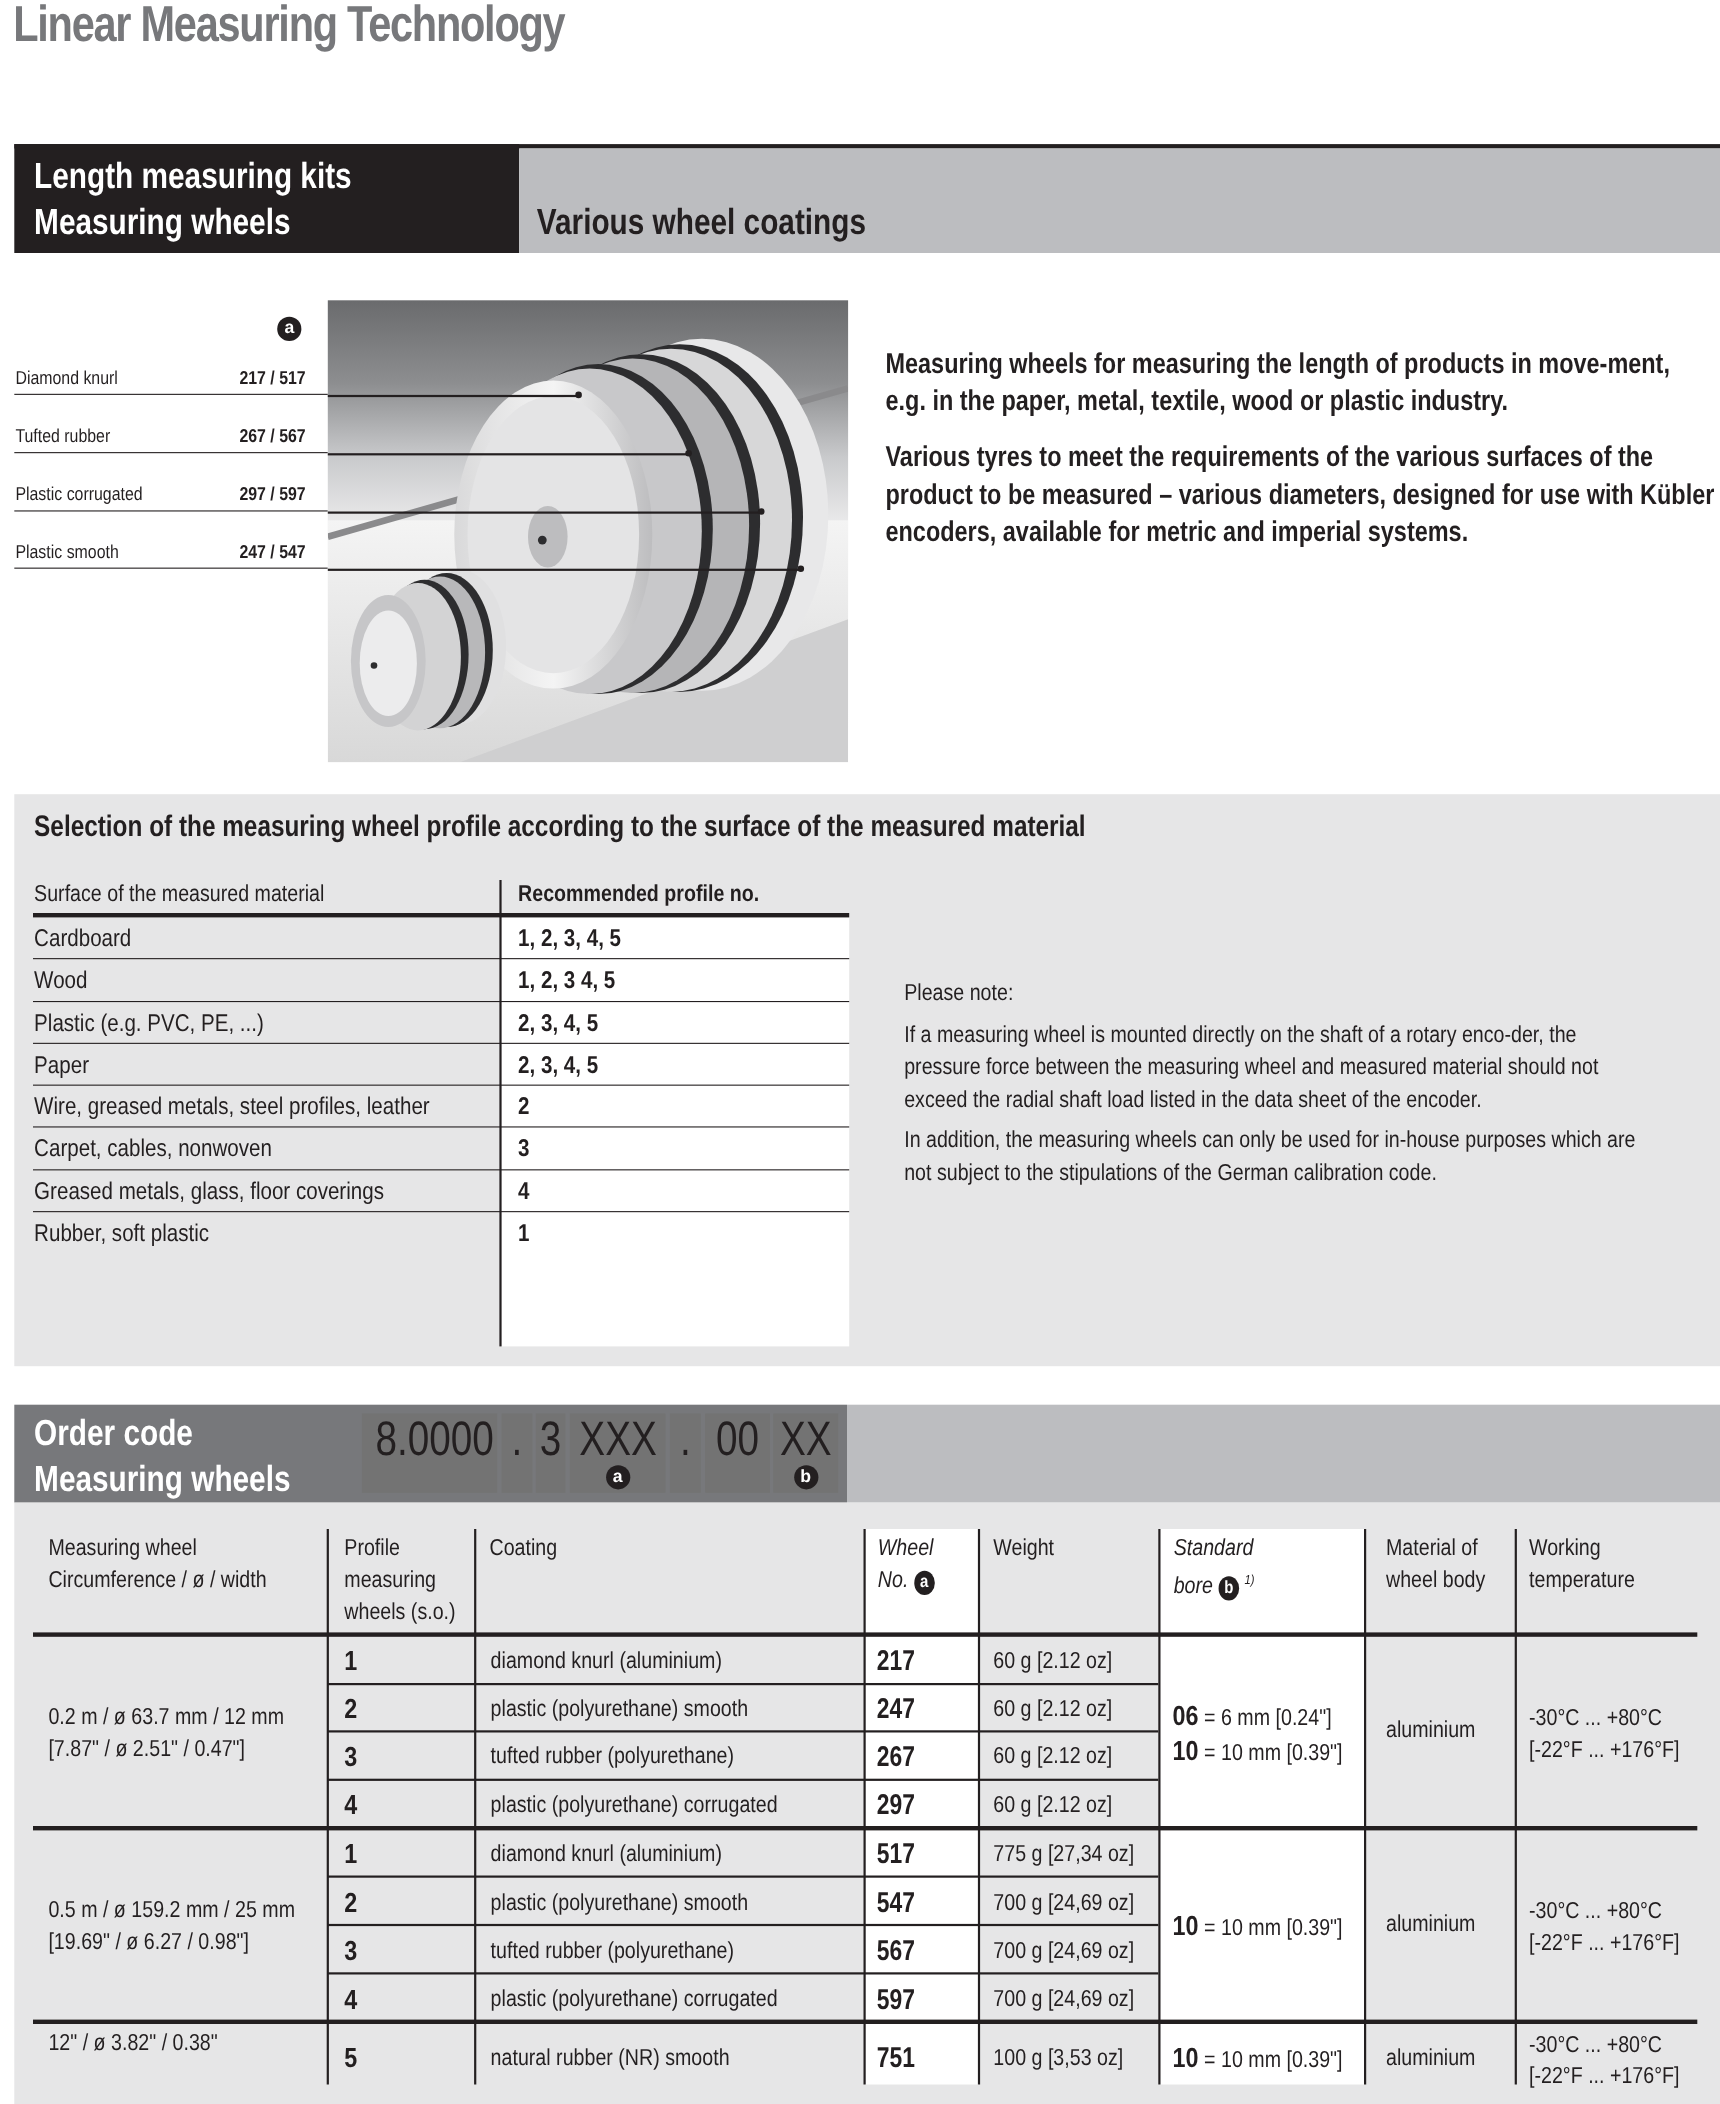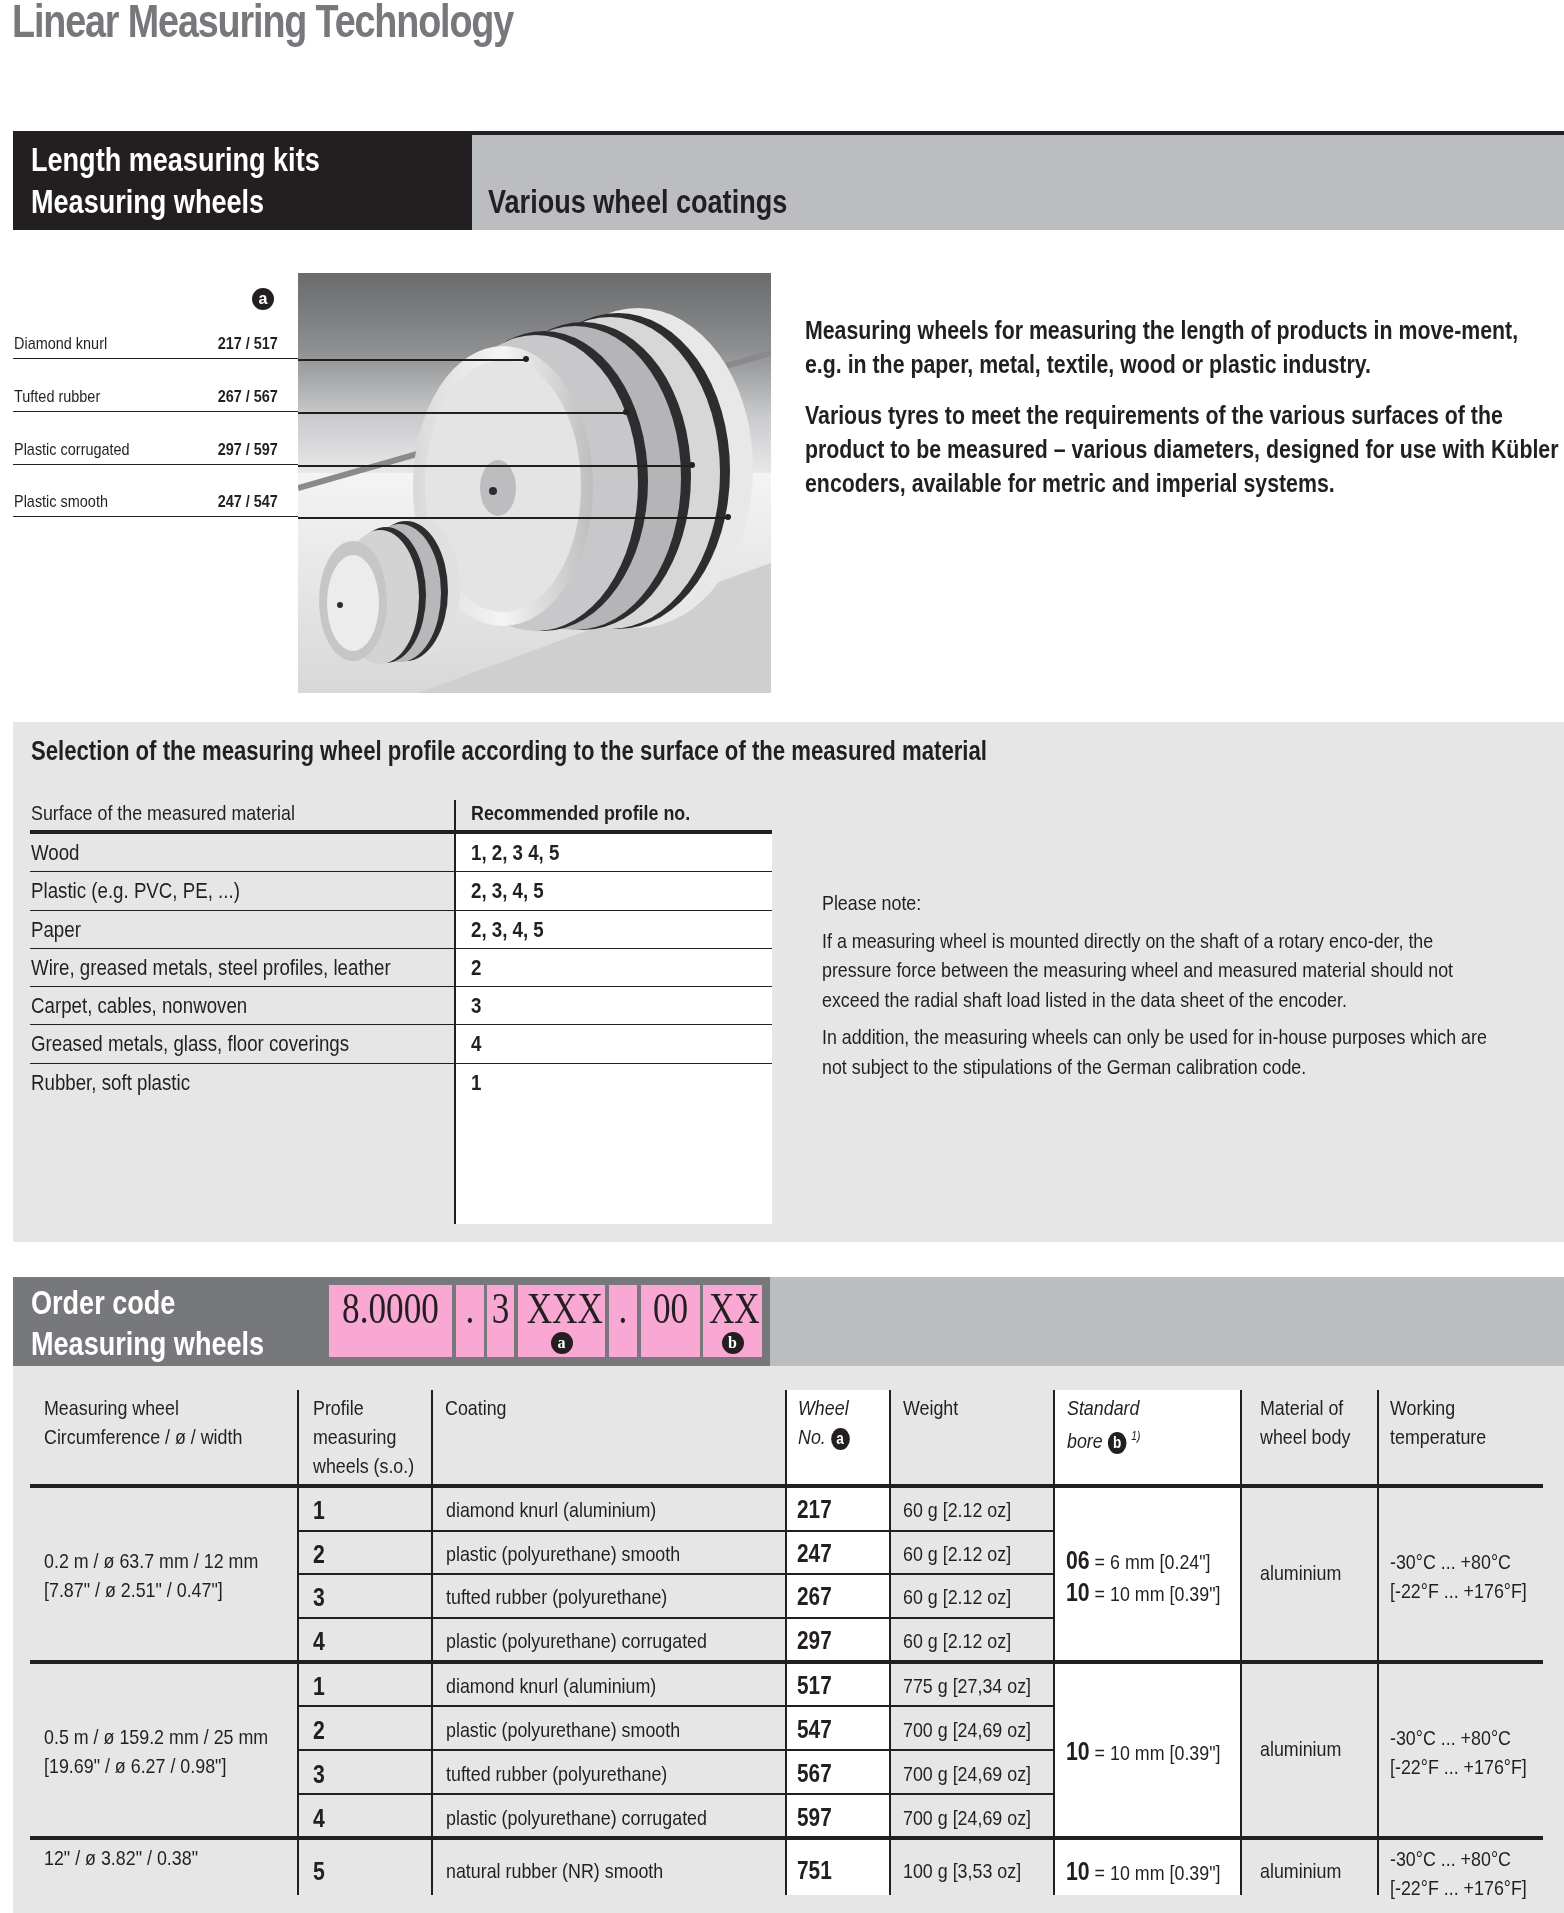--- a/index.html
+++ b/index.html
@@ -47,21 +47,21 @@
   .sel-row .c1 { position: absolute; left: 1px; top: 6px; font-size: 22px; transform: scaleX(0.85); transform-origin: left top; white-space: nowrap; }
   .sel-row .c2 { position: absolute; left: 441px; top: 6px; font-size: 22px; font-weight: bold; transform: scaleX(0.85); transform-origin: left top; white-space: nowrap; }
 
   #note { left: 822px; top: 888px; width: 700px; font-size: 21px; line-height: 29.5px; color: #231f20; transform: scaleX(0.85); transform-origin: left top; width: 800px; }
   #note p { margin-bottom: 8px; }
 
   
   #oc-dark { left: 13px; top: 1277px; width: 757px; height: 89px; background: #77787b; }
   #oc-gray { left: 770px; top: 1277px; width: 794px; height: 89px; background: #bcbdc0; }
   .oc-title { left: 31px; color: #fff; font-size: 33px; font-weight: bold; transform: scaleX(0.82); transform-origin: left top; white-space: nowrap; }
-  .oc-box { top: 1285px; height: 72px; background: #f9a8d4; text-align: center; font-family: Liberation Serif, serif; }
+  .oc-box { top: 1285px; height: 72px; background: #737373; text-align: center; }
   .oc-box .v { display: block; font-size: 44px; line-height: 44px; margin-top: 2px; transform: scaleX(0.8); }
   .oc-box .badge { position: absolute; left: 50%; bottom: 3px; margin-left: -11px; }
 
   
   #ot-section { left: 13px; top: 1366px; width: 1551px; height: 547px; background: #e6e6e7; }
   .ot-white { background: #fff; }
   .vline { width: 1.5px; background: #231f20; }
   .hline-thick { height: 4px; background: #231f20; }
   .hline-thin { height: 1.5px; background: #231f20; }
   .th { font-size: 21px; line-height: 29px; transform: scaleX(0.85); transform-origin: left top; white-space: nowrap; color: #231f20; }
@@ -157,20 +157,24 @@
 <div class="abs intro-p" style="top:398px;">Various tyres to meet the requirements of the various surfaces of the product to be measured – various diameters, designed for use with Kübler encoders, available for metric and imperial systems.</div>
 
 <div class="abs" id="sel-section"></div>
 <div class="abs" id="sel-title">Selection of the measuring wheel profile according to the surface of the measured material</div>
 <div class="abs sel-white"></div>
 <div class="abs" id="sel-table">
   <div class="sel-head">
     <span class="c1">Surface of the measured material</span>
     <span class="c2">Recommended profile no.</span>
   </div>
+  <div class="sel-row">
+      <span class="c1">Cardboard</span>
+      <span class="c2">1, 2, 3, 4, 5</span>
+    </div>
   <div class="sel-row">
       <span class="c1">Wood</span>
       <span class="c2">1, 2, 3 4, 5</span>
     </div>
   <div class="sel-row">
       <span class="c1">Plastic (e.g. PVC, PE, ...)</span>
       <span class="c2">2, 3, 4, 5</span>
     </div>
   <div class="sel-row">
       <span class="c1">Paper</span>

